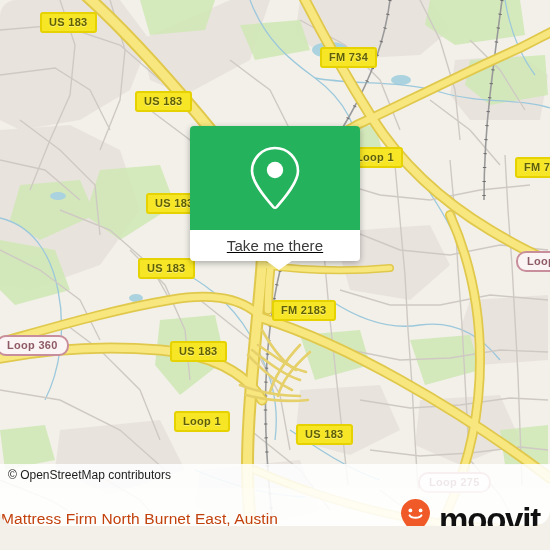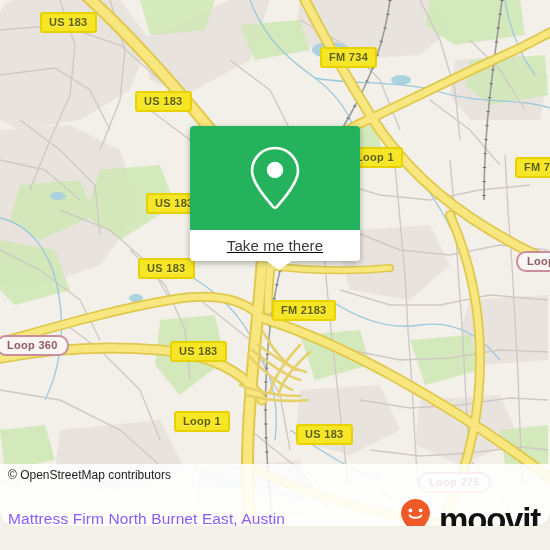--- a/index.html
+++ b/index.html
@@ -84,22 +84,22 @@
     font-size:12px;color:#1d1d1d;
   }
 
   
   #footer{
     position:absolute;left:0;top:488px;width:550px;height:62px;
     background:rgba(255,255,255,.90);
     display:flex;align-items:center;
   }
   #footer-title{
-    position:absolute;left:8px;top:50%;transform:translateY(-50%);
-    font-size:15.5px;color:#8b5cf6;letter-spacing:.1px;
+    position:absolute;left:1px;top:50%;transform:translateY(-50%);
+    font-size:15.5px;color:#c2410c;letter-spacing:.1px;
   }
   #brand{
     position:absolute;right:10px;top:50%;transform:translateY(-50%);
     display:flex;align-items:center;gap:8px;
   }
   #brand-word{
     font-size:33px;font-weight:bold;color:#111;letter-spacing:-1.2px;
     line-height:1;
   }
 </style>

